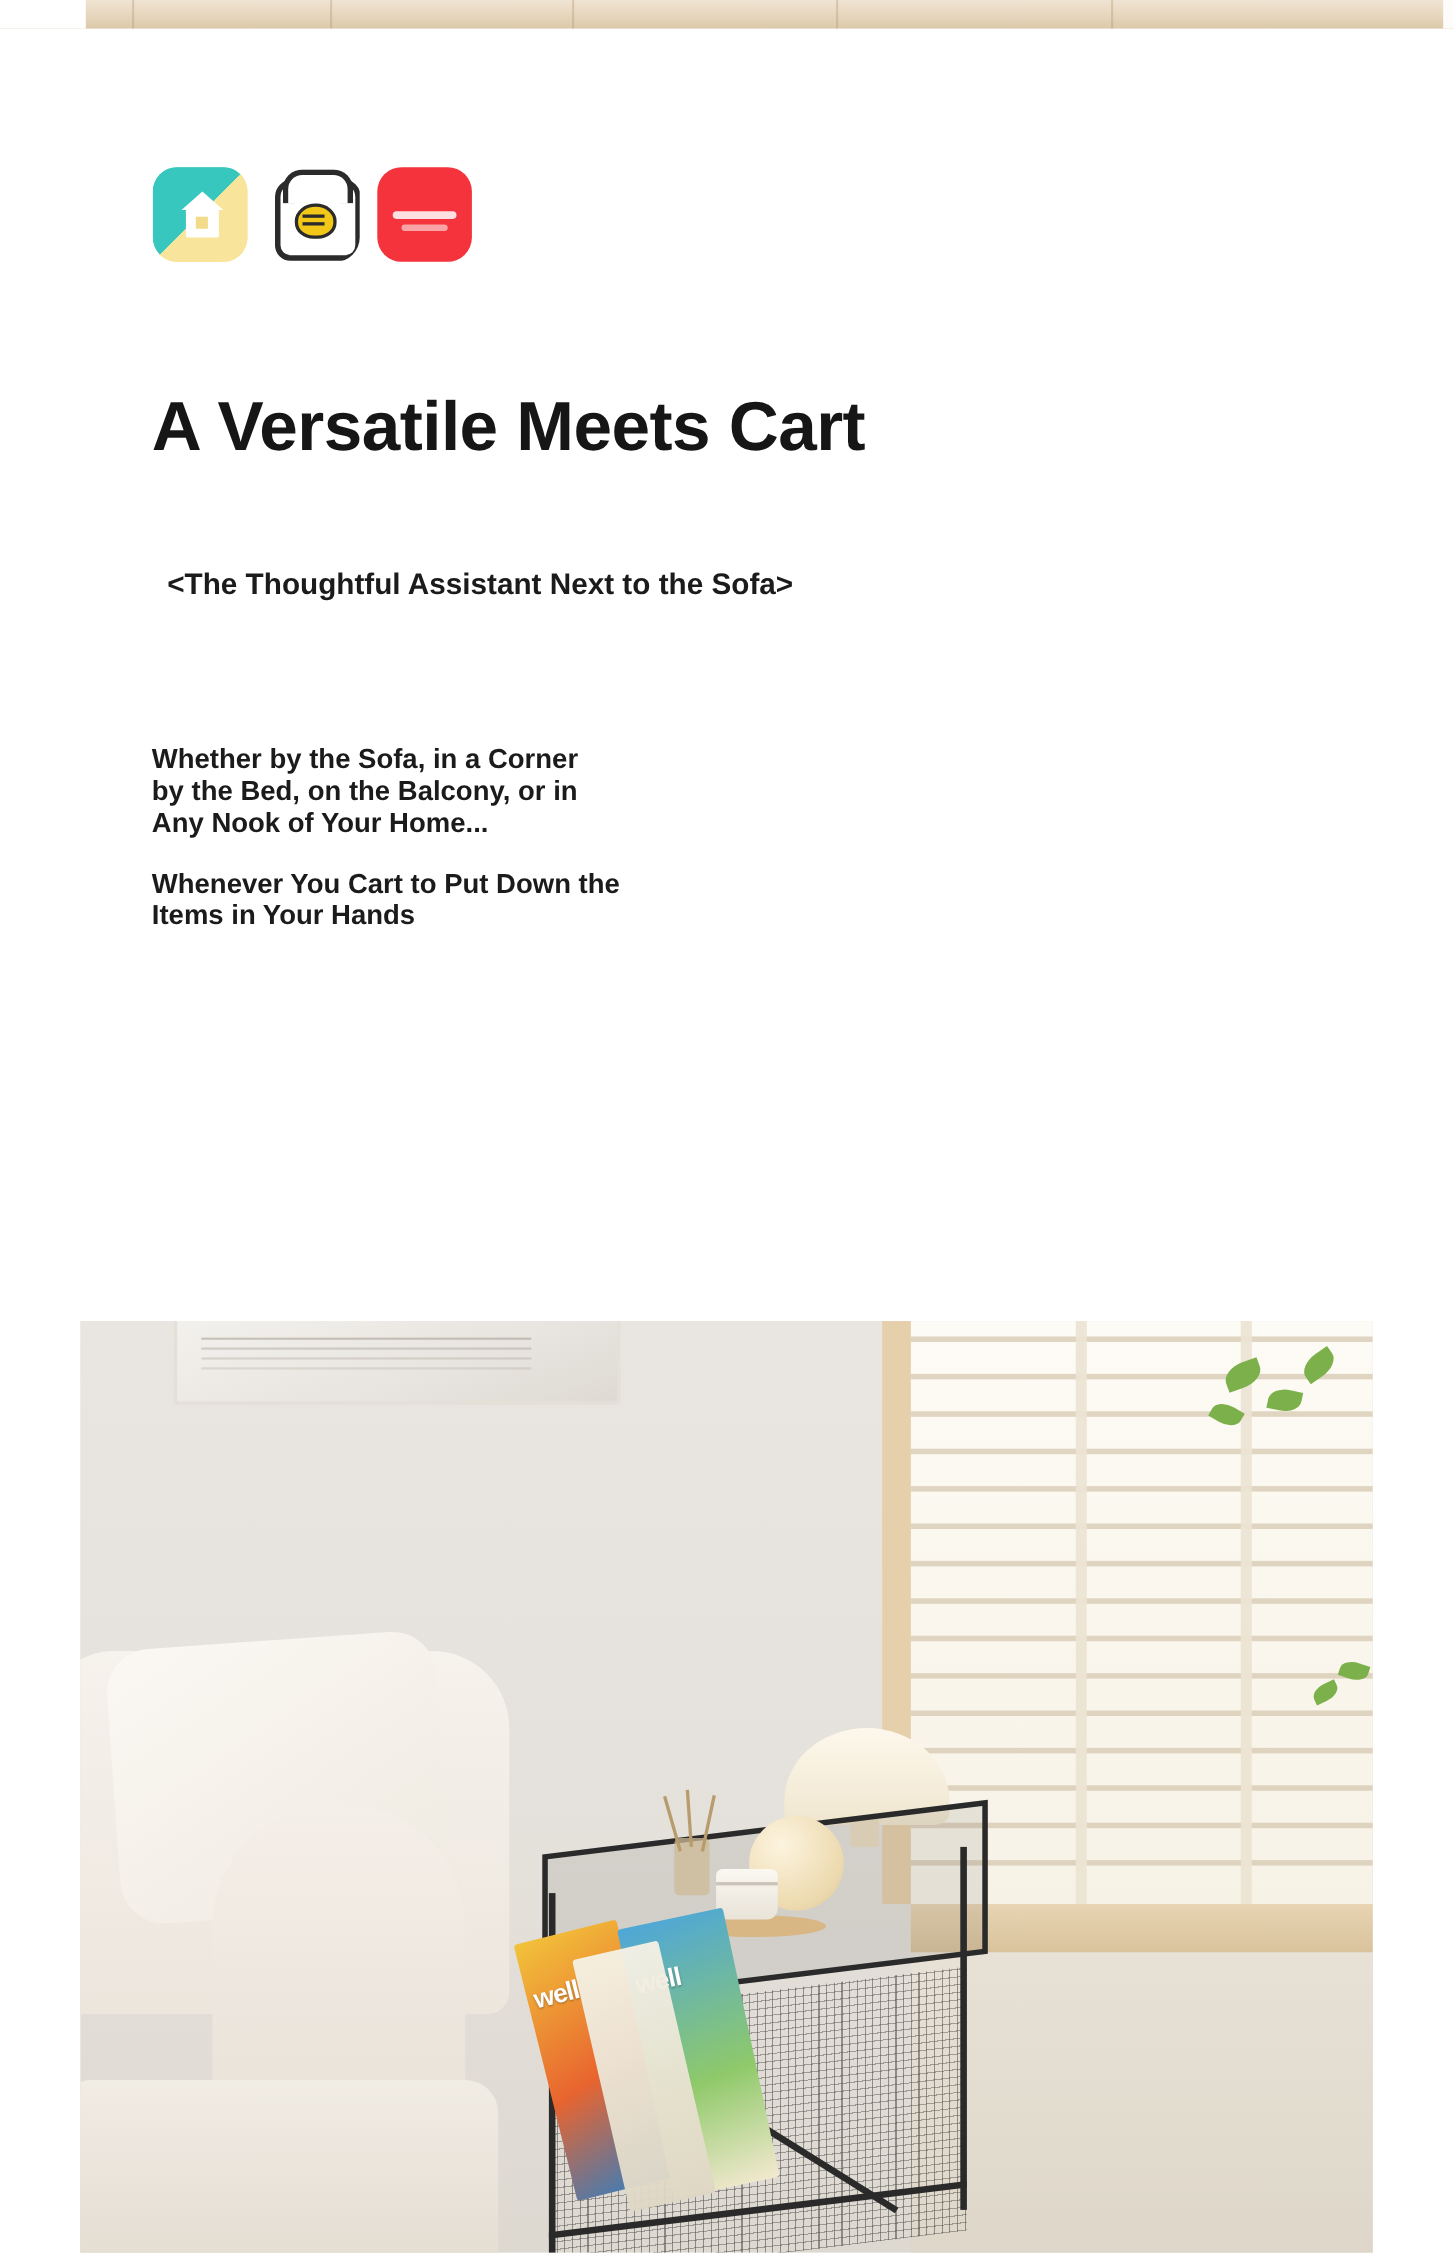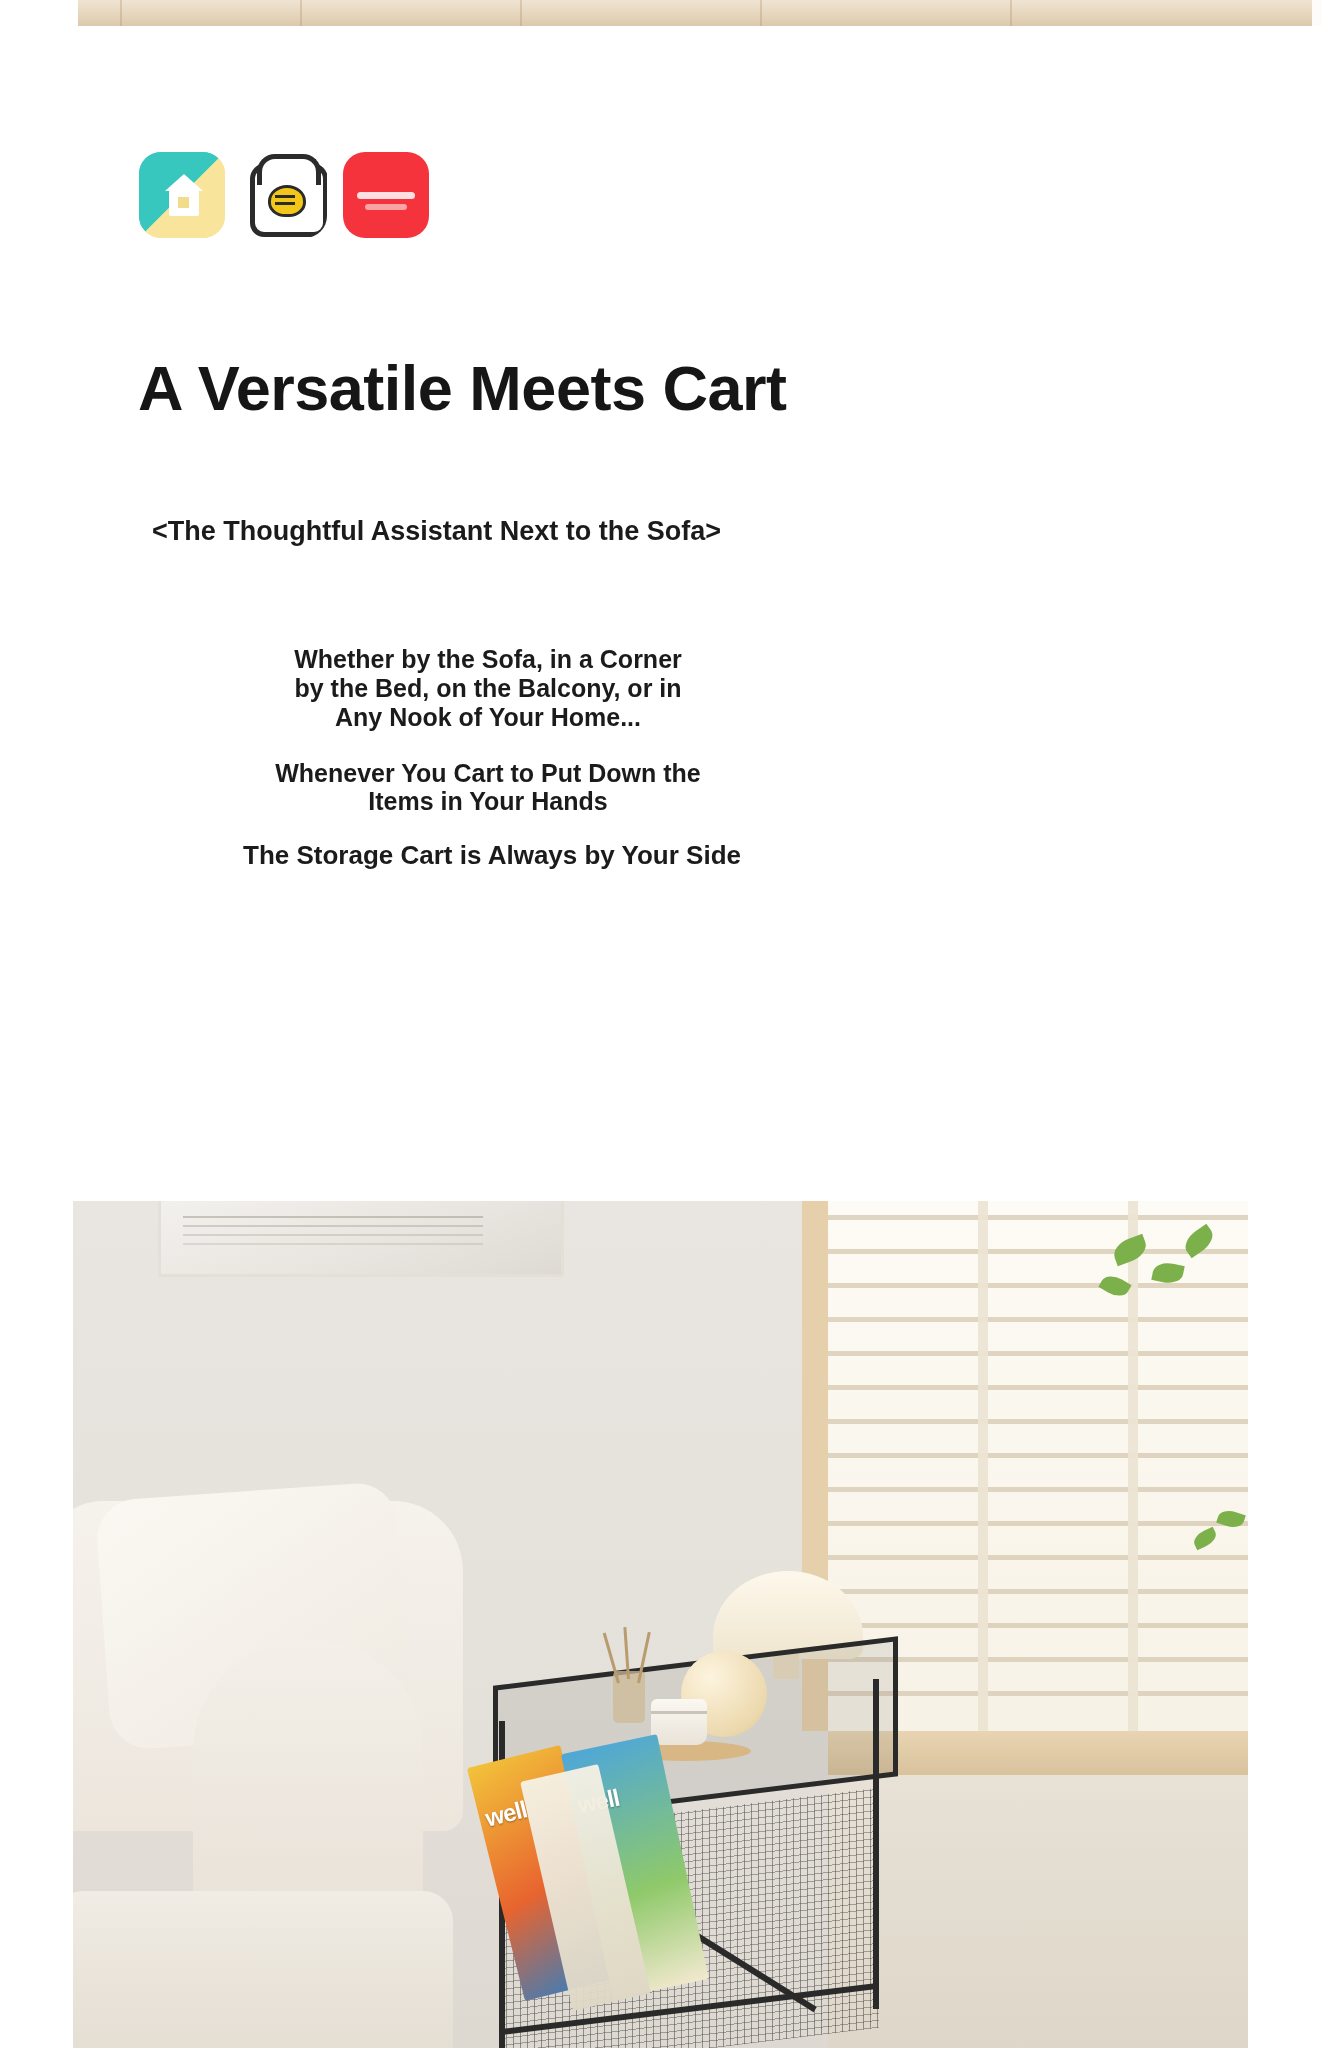--- a/index.html
+++ b/index.html
@@ -185,23 +185,22 @@
     font-size: 27px;
     font-weight: bold;
     color: #1b1b1b;
     white-space: nowrap;
   }
 
   
   .copy {
     position: absolute;
     left: 138px;
-    top: 645px;
+    top: 676px;
     width: 700px;
-    text-align: center;
   }
   .copy p {
     margin: 0;
     font-weight: bold;
     color: #1b1b1b;
   }
   .blk1 {
     font-size: 25px;
     line-height: 1.15;
     margin-bottom: 28px !important;
@@ -485,21 +484,20 @@
 
 <div class="headline">A Versatile Meets Cart</div>
 <div class="subhead">&lt;The Thoughtful Assistant Next to the Sofa&gt;</div>
 
 <div class="copy">
   <p class="blk1" style="white-space:pre-line">Whether by the Sofa, in a Corner
 by the Bed, on the Balcony, or in
 Any Nook of Your Home...</p>
   <p class="blk2" style="white-space:pre-line">Whenever You Cart to Put Down the
 Items in Your Hands</p>
-  <p class="blk3" style="white-space:pre-line">The Storage Cart is Always by Your Side</p>
 </div>
 
 <div class="photo">
   <div class="ph-wall"></div>
 
   <div class="ph-frame">
     <div class="scribble"></div>
   </div>
 
   <div class="ph-window">

